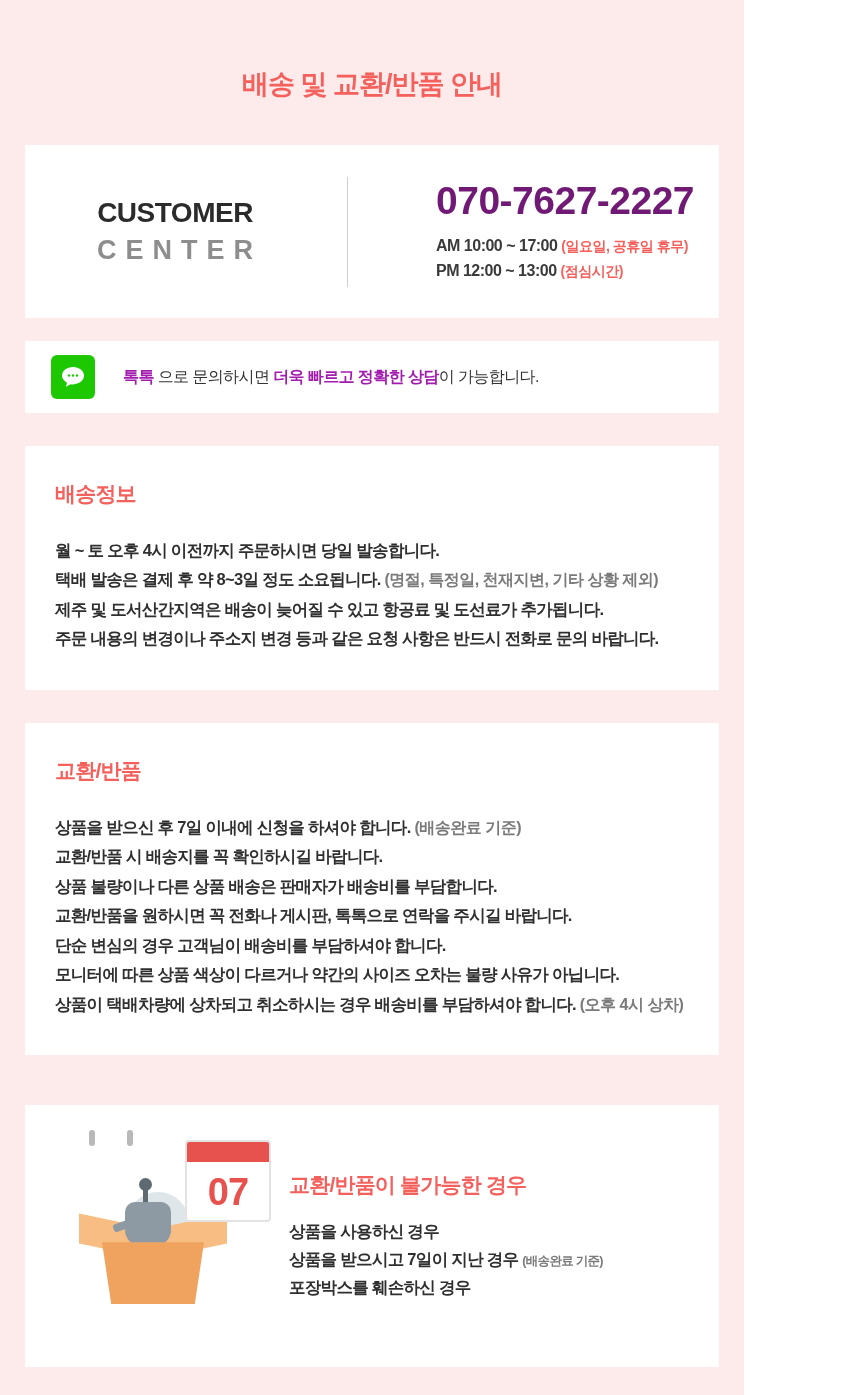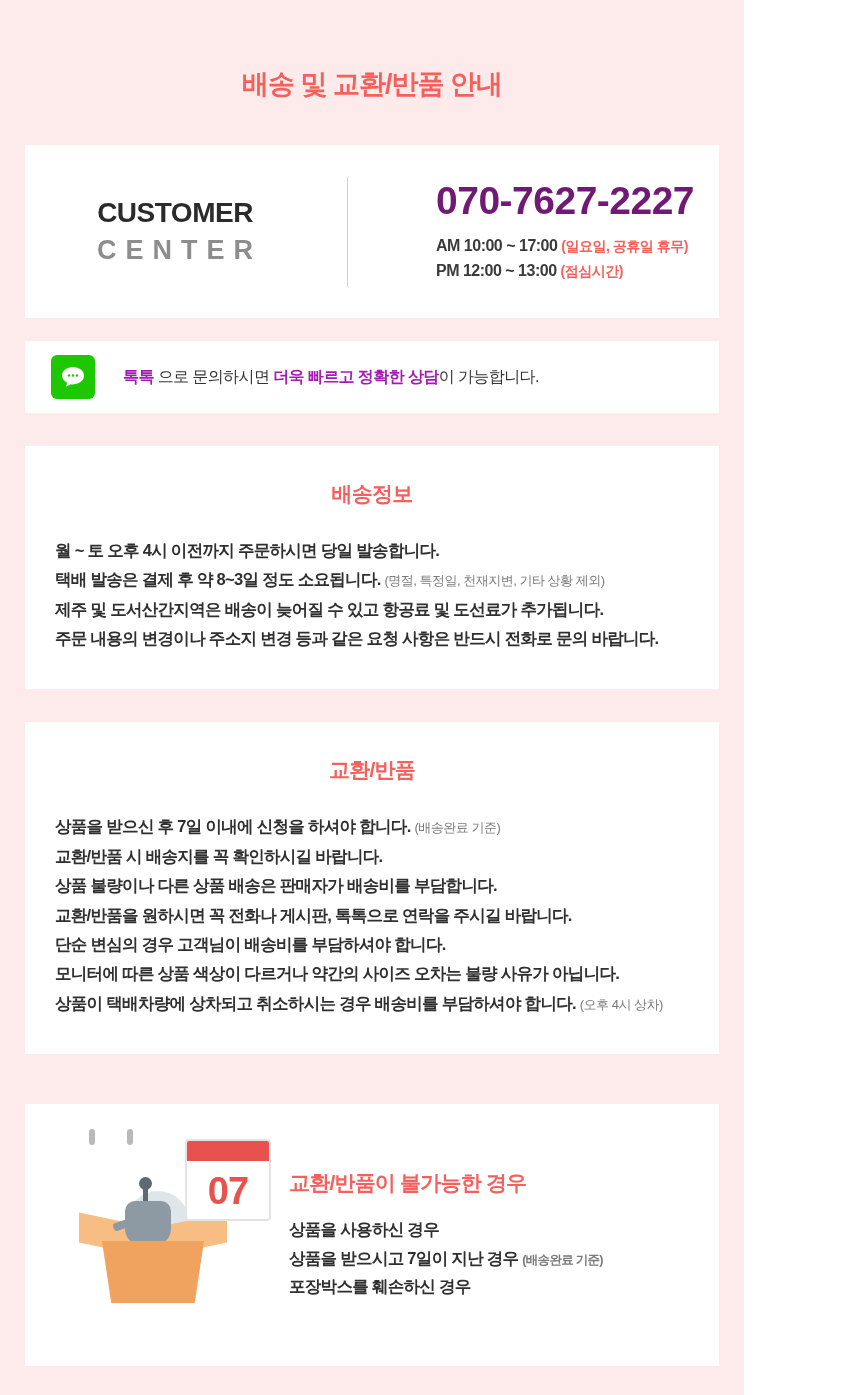--- a/index.html
+++ b/index.html
@@ -110,37 +110,36 @@
   }
   .talk-text b { font-weight: bold; }
   .talk-text .red { color: #a21caf; font-weight: bold; }
 
   
   .sec {
     margin-top: 33px;
     padding: 34px 30px 36px 30px;
   }
   .sec-title {
-    text-align: center;
     color: #f4605c;
     font-size: 21px;
     font-weight: bold;
     letter-spacing: -0.8px;
     margin-bottom: 28px;
   }
   .sec-body {
     font-size: 16.5px;
     font-weight: bold;
     color: #2f2f2f;
     line-height: 1.78;
     letter-spacing: -0.7px;
   }
   .sec-body .small {
-    font-size: 13px;
-    font-weight: normal;
+    font-size: 16px;
+    font-weight: bold;
     color: #7a7a7a;
     letter-spacing: -0.5px;
     text-align: right;
   }
 
   
   .imp {
     margin-top: 50px;
     height: 262px;
     display: flex;

